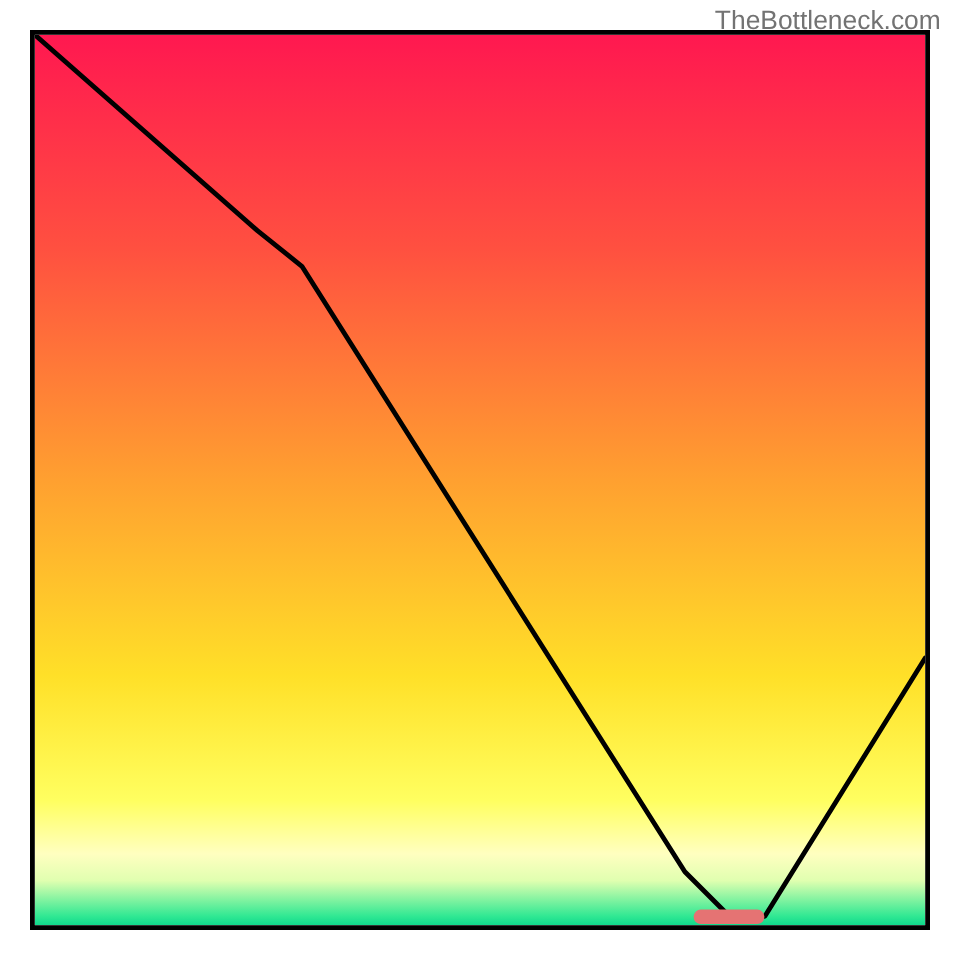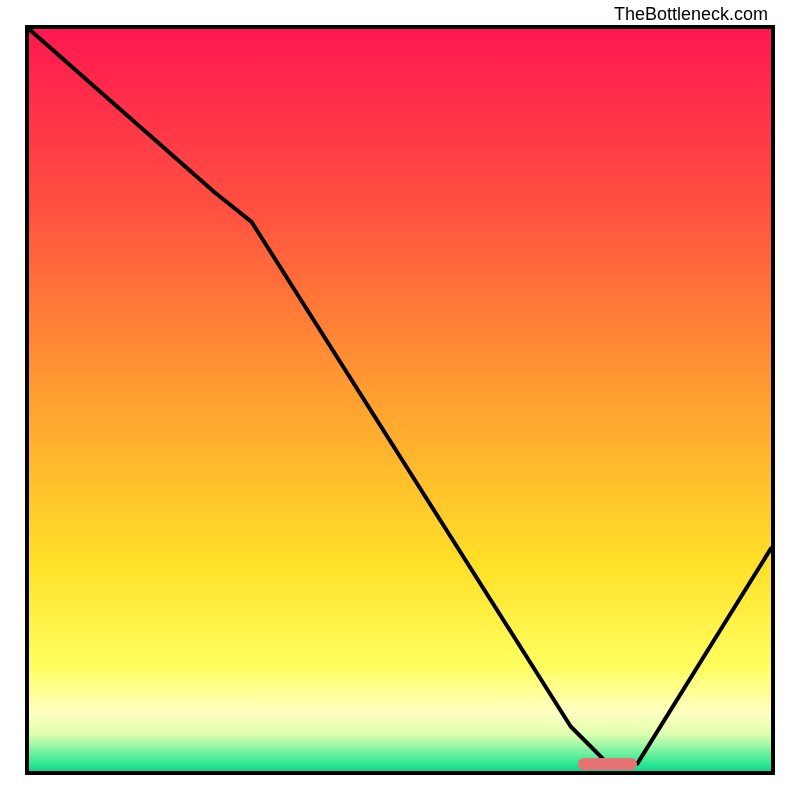--- a/index.html
+++ b/index.html
@@ -11,23 +11,23 @@
     font-family: Arial, sans-serif;
   }
   .container {
     width: 800px;
     height: 800px;
     position: relative;
   }
   .watermark {
     position: absolute;
     top: 4px;
-    right: 32px;
-    color: #000000;
-    font-size: 18px;
+    right: 16px;
+    color: #737373;
+    font-size: 22px;
     font-weight: 500;
     z-index: 10;
   }
   .plot-area {
     position: absolute;
     left: 25px;
     top: 25px;
     width: 750px;
     height: 750px;
     border: 4px solid #000;

